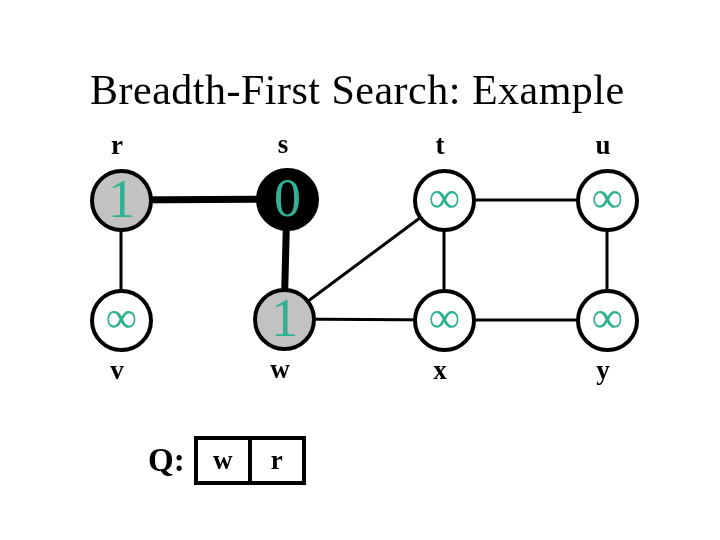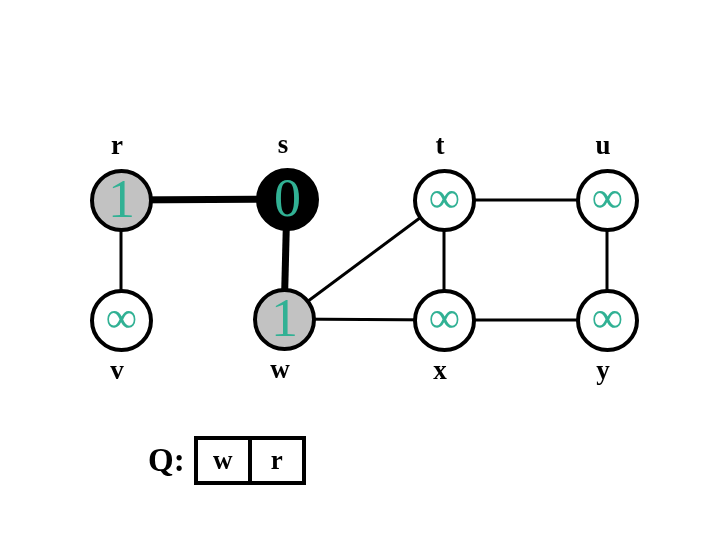--- a/index.html
+++ b/index.html
@@ -79,20 +79,21 @@
     font-size: 27px;
     color: #000000;
   }
   .queue-cell + .queue-cell { border-left: 4px solid #000000; }
 </style>
 </head>
 <body>
 
 <div class="slide">
 
+  <h1 class="title">Breadth-First Search: Example</h1>
 
   <div class="graph">
     <svg class="edges-svg" width="720" height="540">
         <line x1="121" y1="200" x2="287" y2="199" stroke="#000000" stroke-width="7"></line>
         <line x1="121" y1="200" x2="121" y2="320" stroke="#000000" stroke-width="3"></line>
         <line x1="287" y1="199" x2="284" y2="319" stroke="#000000" stroke-width="7"></line>
         <line x1="284" y1="319" x2="444" y2="200" stroke="#000000" stroke-width="3"></line>
         <line x1="444" y1="200" x2="607" y2="200" stroke="#000000" stroke-width="3"></line>
         <line x1="444" y1="200" x2="444" y2="320" stroke="#000000" stroke-width="3"></line>
         <line x1="284" y1="319" x2="444" y2="320" stroke="#000000" stroke-width="3"></line>

